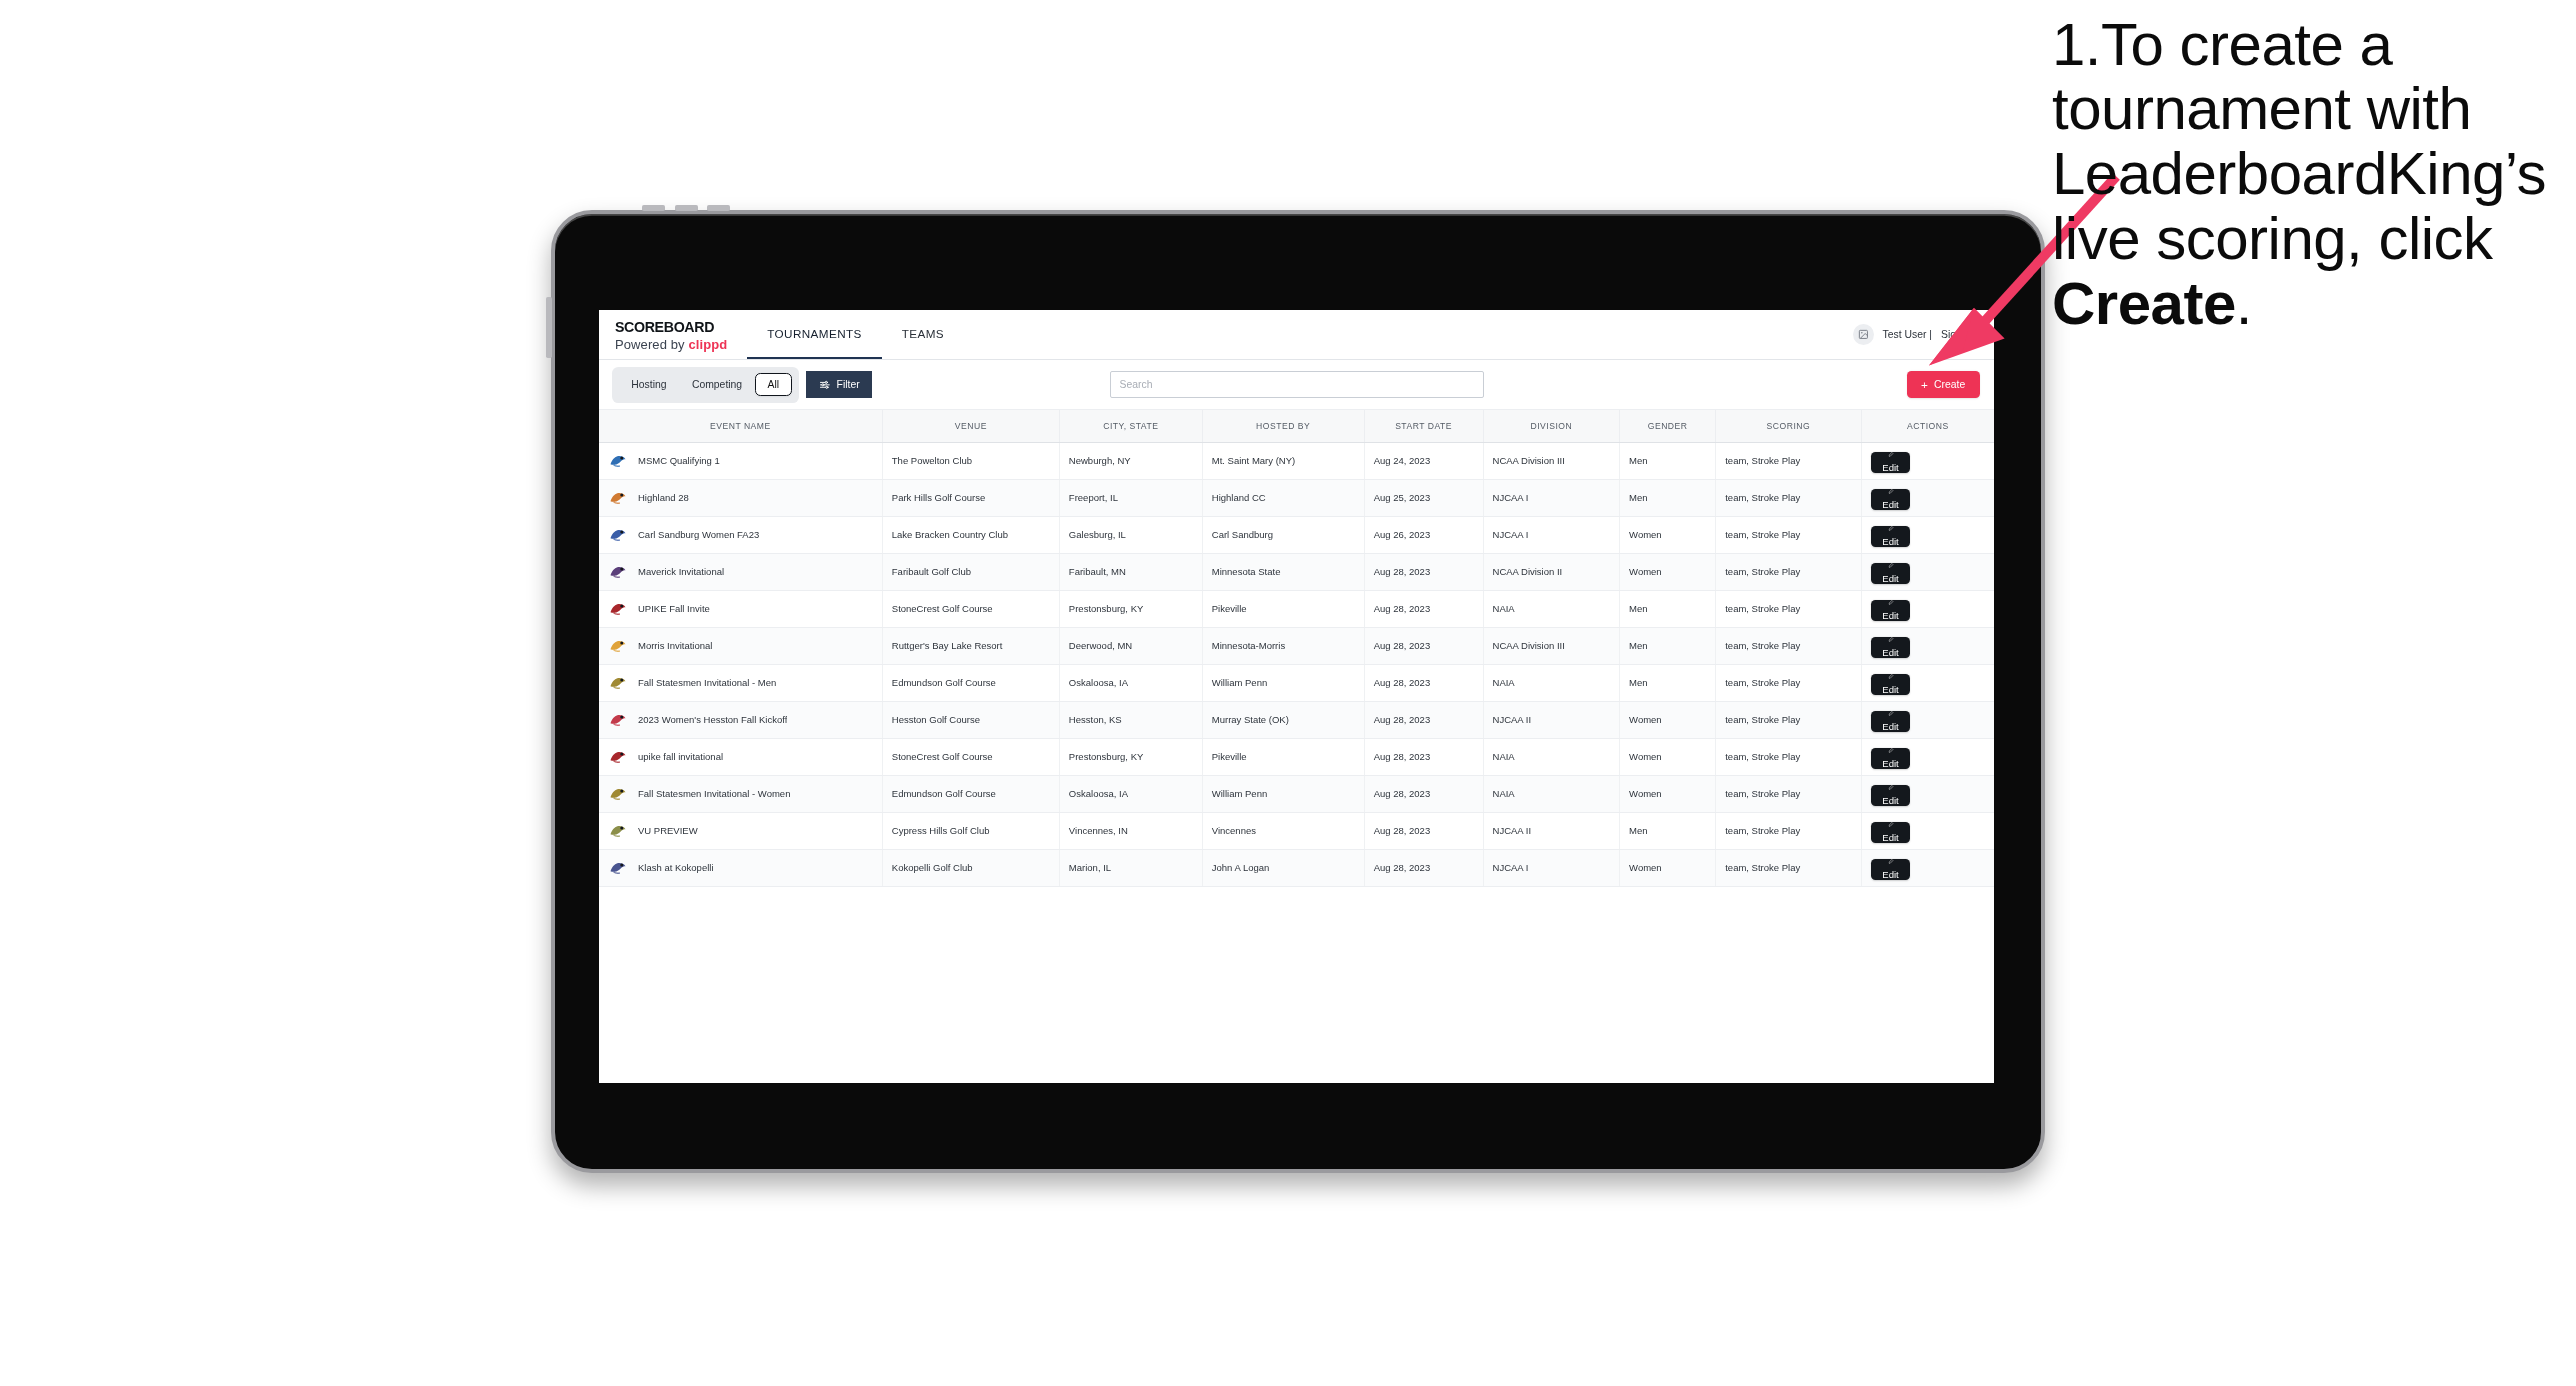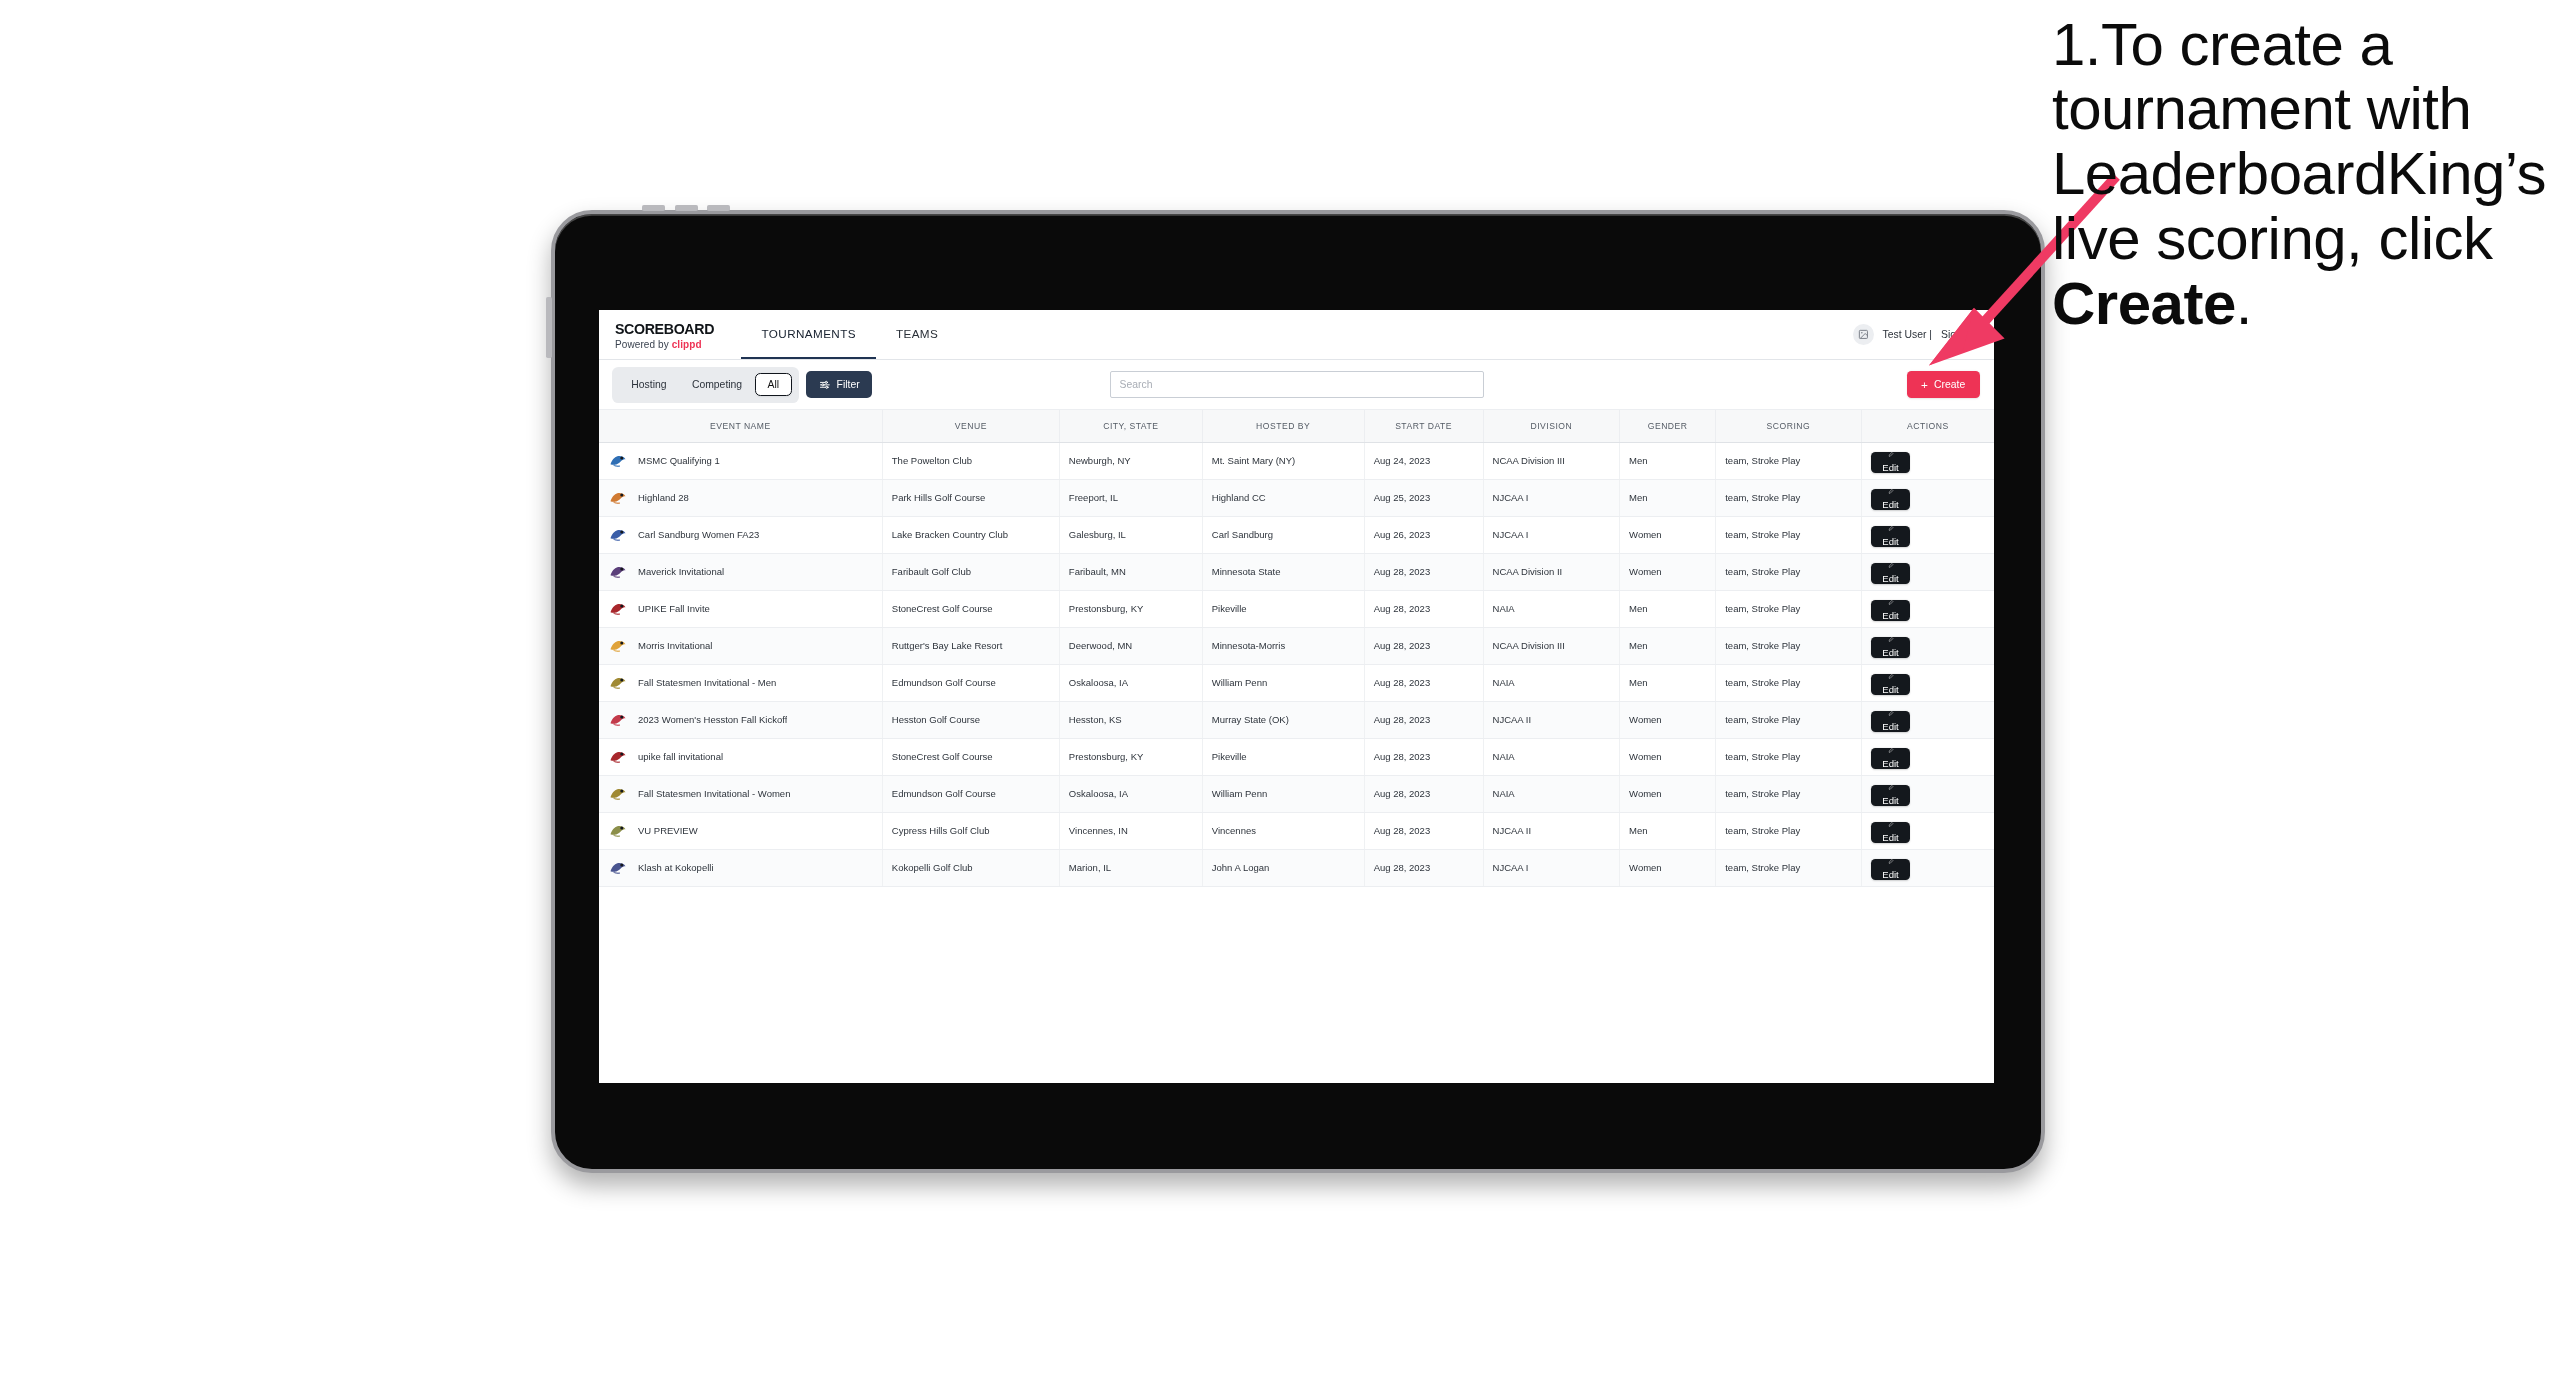--- a/index.html
+++ b/index.html
@@ -64,21 +64,21 @@
   .brand {
     display: flex; flex-direction: column; justify-content: center;
     padding: 0 20px 0 16px; min-width: 126px;
   }
   .brand-name {
     font-size: 15.3px; font-weight: 700; letter-spacing: -0.4px;
     color: #101418; font-family: "Liberation Sans", sans-serif;
     transform: scaleX(0.93); transform-origin: left center;
   }
   .brand-sub {
-    font-size: 10px; color: #3b4350; margin-top: 1px; letter-spacing: 0.1px;
+    font-size: 13px; color: #3b4350; margin-top: 1px; letter-spacing: 0.1px;
   }
   .brand-sub .accent { color: #ee3355; font-weight: 700; }
 
   .navtabs { display: flex; align-items: stretch; }
   .navtab {
     display: flex; align-items: center;
     padding: 0 20px;
     font-size: 11.7px; letter-spacing: 0.4px;
     color: #2a3038;
     border-bottom: 2.7px solid transparent;
@@ -123,21 +123,21 @@
     border: 0.9px solid transparent;
   }
   .seg.active {
     background: #ffffff; border-color: #10151c;
     font-weight: 400; color: #111; box-shadow: 0 0.9px 1.8px rgba(0,0,0,0.06);
   }
   .filter-btn {
     margin-left: 7.2px;
     height: 27px; padding: 0 12.6px;
     background: #2b3a51; color: #fff;
-    border: none; border-radius: 5px;
+    border: none; border-radius: 0;
     display: flex; align-items: center; gap: 6.3px;
     font-size: 10.4px; cursor: pointer;
     font-family: "Liberation Sans", sans-serif;
   }
   .search-wrap {
     position: absolute; left: 50%; transform: translateX(-50%);
     width: 374px;
   }
   .search-input {
     width: 100%; height: 27px;

